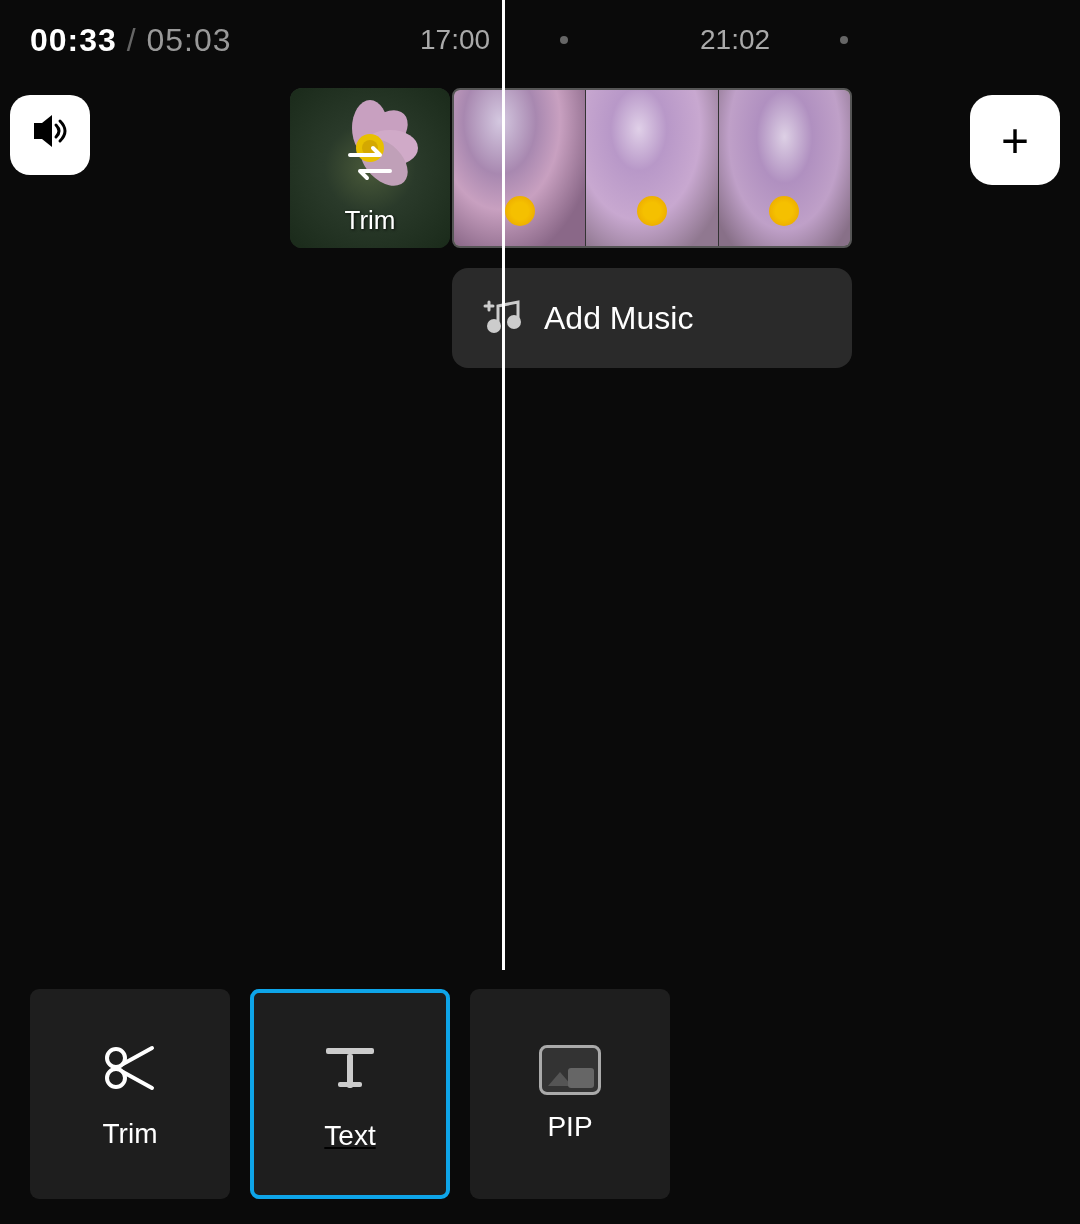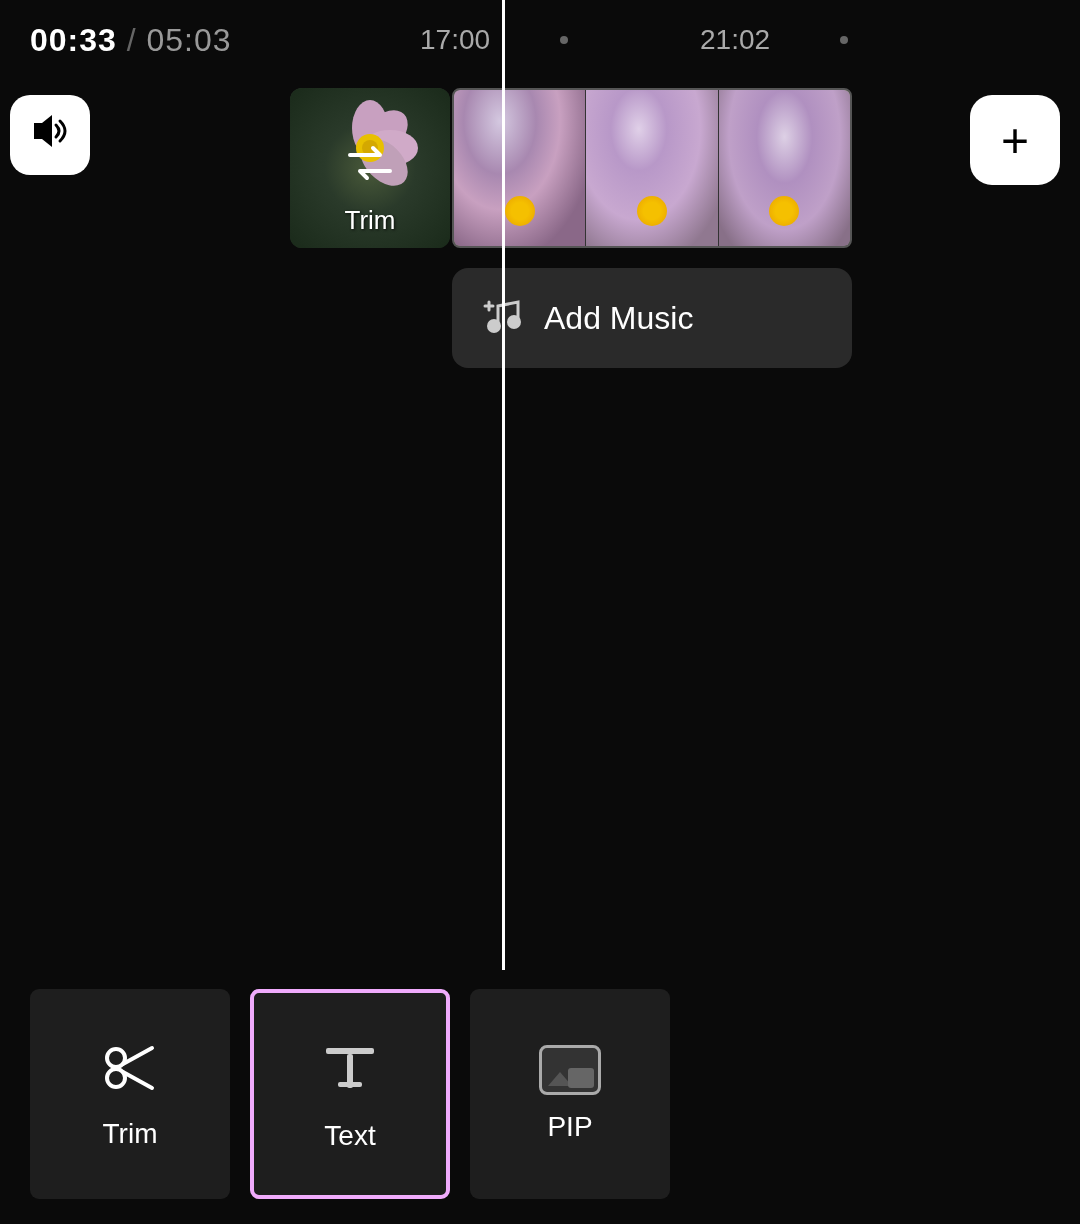--- a/index.html
+++ b/index.html
@@ -246,21 +246,22 @@
       justify-content: center;
       width: 200px;
       height: 210px;
       background: #1e1e1e;
       border-radius: 9px;
       gap: 16px;
       flex-shrink: 0;
       cursor: pointer;
     }
     .tool-item.active {
-      border: 4px solid #f0abfc;
+      border: 4px solid #0ea5e9;
+      text-decoration: underline;
     }
     .tool-label {
       color: #fff;
       font-size: 28px;
       font-weight: 400;
     }
     .scissors-svg { width: 60px; height: 60px; }
 
     
     .sticker-circle {

